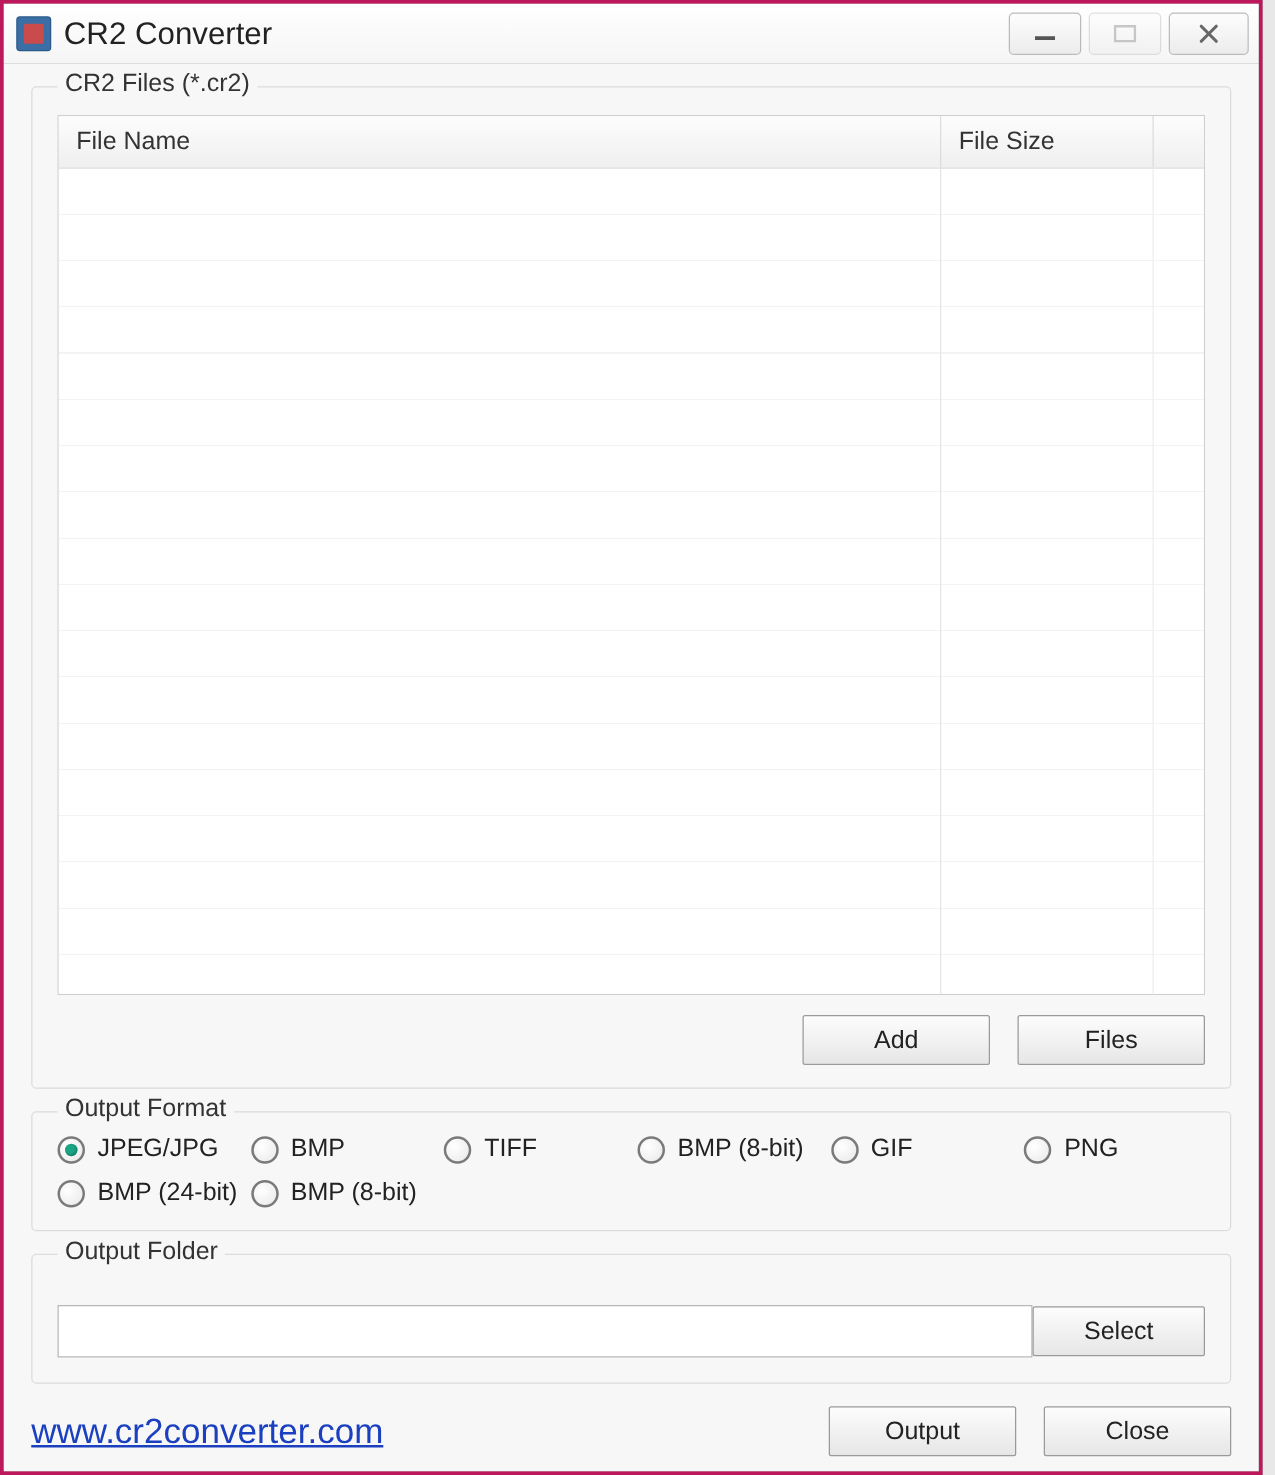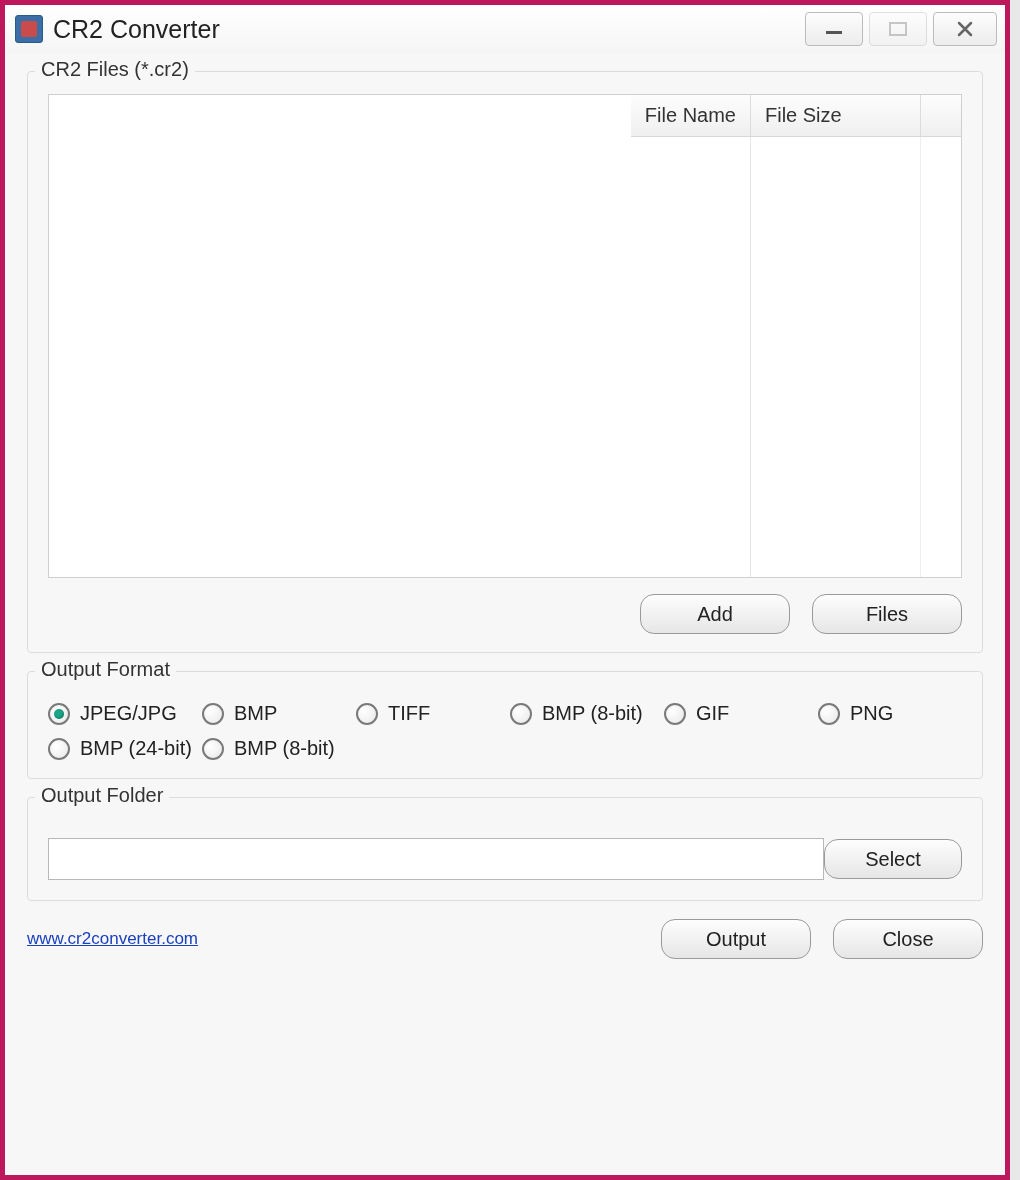--- a/index.html
+++ b/index.html
@@ -10,21 +10,21 @@
     color: #333;
     background: #e8e8e8;
     width: 1020px;
     height: 1180px;
     overflow: hidden;
   }
   .window {
     width: 1010px;
     height: 1180px;
     background: #737373;
-    border: 5px solid #be185d;
+    border: 3px solid #be185d;
   }
   .titlebar {
     height: 48px;
     display: flex;
     align-items: center;
     background: linear-gradient(#ffffff, #f5f5f5);
     padding: 0 8px 0 10px;
   }
   .app-icon {
     width: 28px; height: 28px;
@@ -69,33 +69,32 @@
   .group {
     border: 1px solid #dcdcdc;
     border-radius: 4px;
     padding: 22px 20px 18px 20px;
     position: relative;
     background: #f7f7f7;
     margin-bottom: 18px;
   }
   .group-label {
     position: absolute;
-    top: -14px; left: 7px;
+    top: -14px; left: 20px;
     background: #f7f7f7;
     padding: 0 6px;
     font-size: 20px;
     color: #333;
   }
   .file-table-wrap {
     border: 1px solid #cfcfcf;
     background: #fff;
-    height: 484px;
+    height: 704px;
     display: flex; flex-direction: column;
     margin-bottom: 16px;
-    align-items: flex-end;
   }
   .table-header {
     display: flex;
     height: 42px;
     background: linear-gradient(#fdfdfd,#efefef);
     border-bottom: 1px solid #d8d8d8;
     font-size: 20px;
     color: #333;
   }
   .th {
@@ -129,21 +128,21 @@
     width:1px;
     background:#eeeeee;
   }
   .btn-row {
     display: flex; justify-content: flex-end; gap: 22px;
   }
   .btn {
     min-width: 150px;
     height: 40px;
     border: 1px solid #9a9a9a;
-    border-radius: 14px;
+    border-radius: 2px;
     background: linear-gradient(#fdfdfd,#e6e6e6);
     font-size: 20px;
     color: #222;
     cursor: pointer;
     padding: 0 18px;
   }
 
   .formats {
     display: grid;
     grid-template-columns: repeat(6, 1fr);
@@ -184,21 +183,21 @@
     font-size: 18px;
   }
   .bottom-bar {
     display:flex;
     align-items:center;
     margin-top: 8px;
   }
   .link {
     color: #1a3fbf;
     text-decoration: underline;
-    font-size: 17px;
+    font-size: 28px;
     cursor: pointer;
   }
   .bottom-spacer { flex:1; }
 </style>
 </head>
 <body>
 
 <div class="window">
 
   <div class="titlebar">
@@ -237,21 +236,21 @@
         </div>
         <div class="table-body"></div>
       </div>
 
       <div class="btn-row">
         <button class="btn">Add</button>
         <button class="btn">Files</button>
       </div>
     </div>
 
-    <div class="group" style="padding-top:26px;">
+    <div class="group" style="padding-top:14px;">
       <div class="group-label">Output Format</div>
       <div class="formats" id="formats">
           <div class="radio-item">
             <span class="radio checked"></span>
             <span>JPEG/JPG</span>
           </div>
           <div class="radio-item">
             <span class="radio"></span>
             <span>BMP</span>
           </div>

